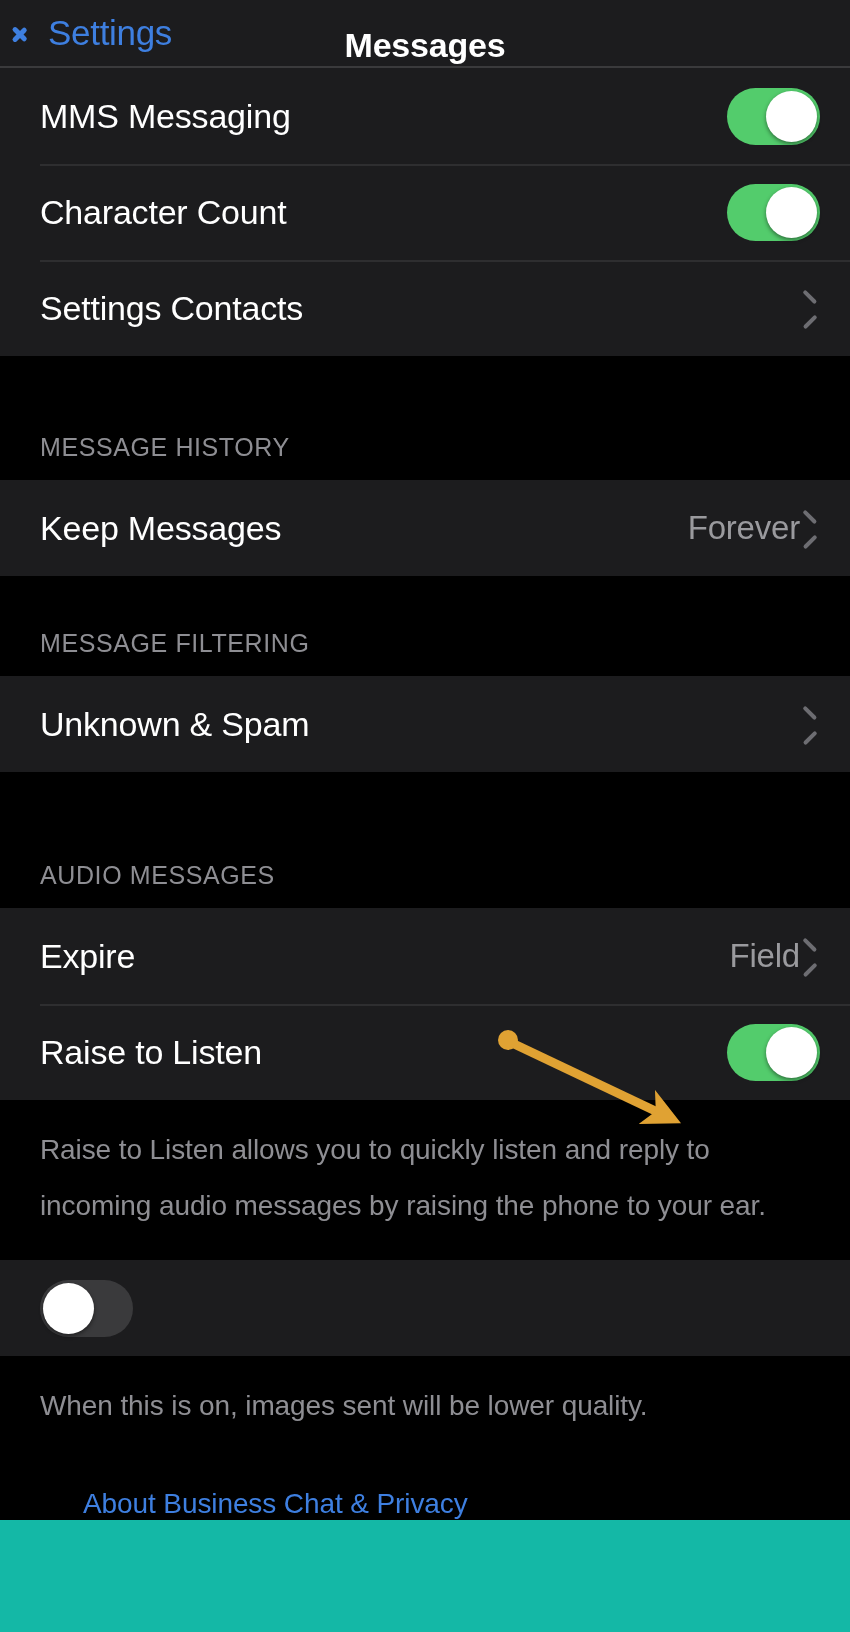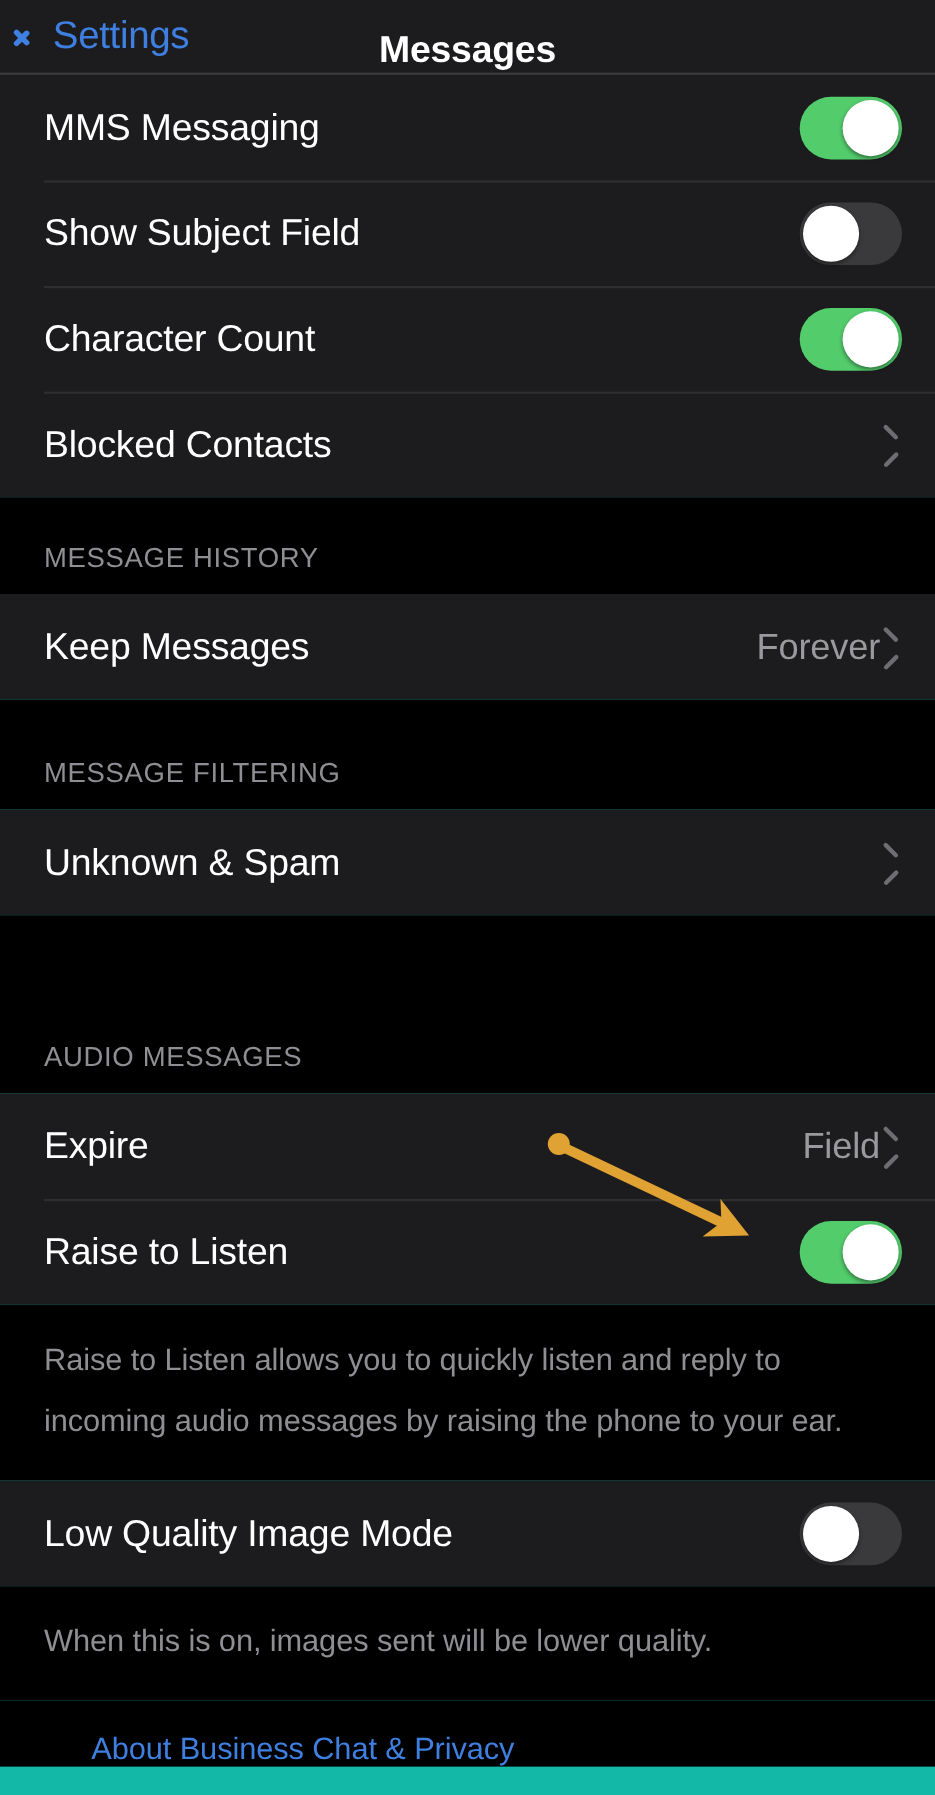--- a/index.html
+++ b/index.html
@@ -206,47 +206,39 @@
 
     <div class="row">
       <span class="row-label">MMS Messaging</span>
       <div class="row-right">
         <div class="toggle on">
           <span class="knob"></span>
         </div>
       </div>
     </div>
 
-    <div class="row sep">
-      <span class="row-label">Show Subject Field</span>
-      <div class="row-right">
-        <div class="toggle off">
-          <span class="knob"></span>
-        </div>
-      </div>
-    </div>
 
     <div class="row sep">
       <span class="row-label">Character Count</span>
       <div class="row-right">
         <div class="toggle on">
           <span class="knob"></span>
         </div>
       </div>
     </div>
 
     <div class="row sep">
-      <span class="row-label">Blocked Contacts</span>
+      <span class="row-label">Settings Contacts</span>
       <div class="row-right">
         <span class="chev-right"></span>
       </div>
     </div>
   </div>
 
-  <div class="section-header" style="height:88px">MESSAGE HISTORY</div>
+  <div class="section-header" style="height:124px">MESSAGE HISTORY</div>
 
   <div class="group">
     <div class="row">
       <span class="row-label">Keep Messages</span>
       <div class="row-right">
         <span class="row-value">Forever</span>
         <span class="chev-right"></span>
       </div>
     </div>
   </div>
@@ -255,21 +247,21 @@
 
   <div class="group">
     <div class="row">
       <span class="row-label">Unknown &amp; Spam</span>
       <div class="row-right">
         <span class="chev-right"></span>
       </div>
     </div>
   </div>
 
-  <div class="section-header" style="height:162px">AUDIO MESSAGES</div>
+  <div class="section-header" style="height:136px">AUDIO MESSAGES</div>
 
   <div class="group">
     <div class="row">
       <span class="row-label">Expire</span>
       <div class="row-right">
         <span class="row-value">Field</span>
         <span class="chev-right"></span>
       </div>
     </div>
 
@@ -280,21 +272,20 @@
           <span class="knob"></span>
         </div>
       </div>
     </div>
   </div>
 
   <div class="footnote">Raise to Listen allows you to quickly listen and reply to incoming audio messages by raising the phone to your ear.</div>
 
   <div class="group">
     <div class="row">
-      <span class="row-label">Low Quality Image Mode</span>
       <div class="row-right">
         <div class="toggle off">
           <span class="knob"></span>
         </div>
       </div>
     </div>
   </div>
 
   <div class="footnote">When this is on, images sent will be lower quality.</div>
 

